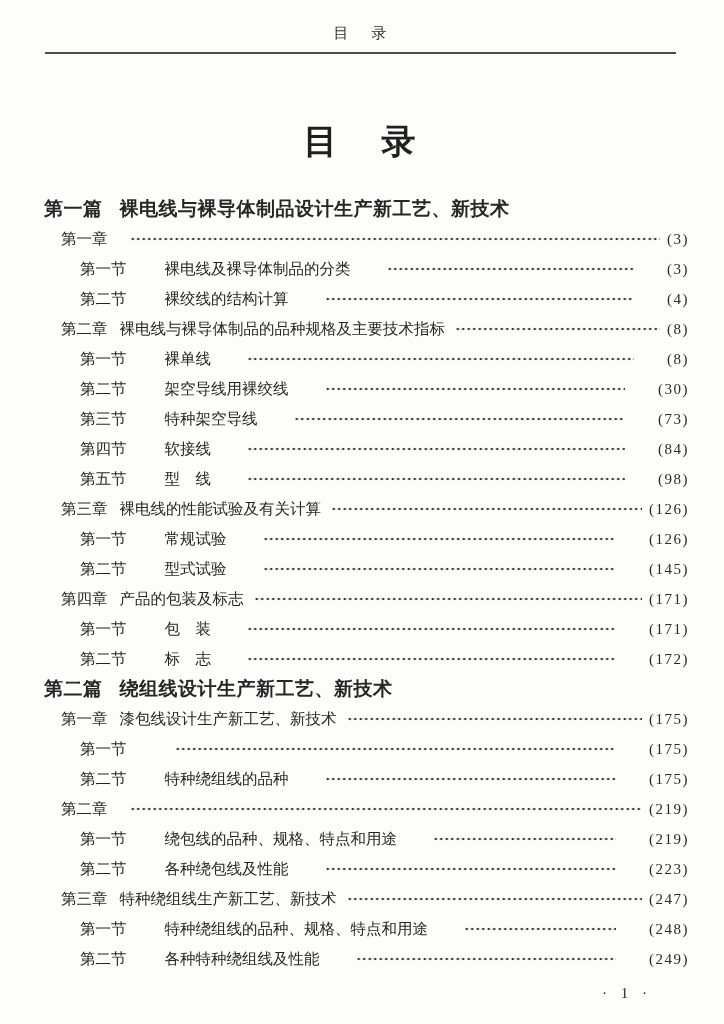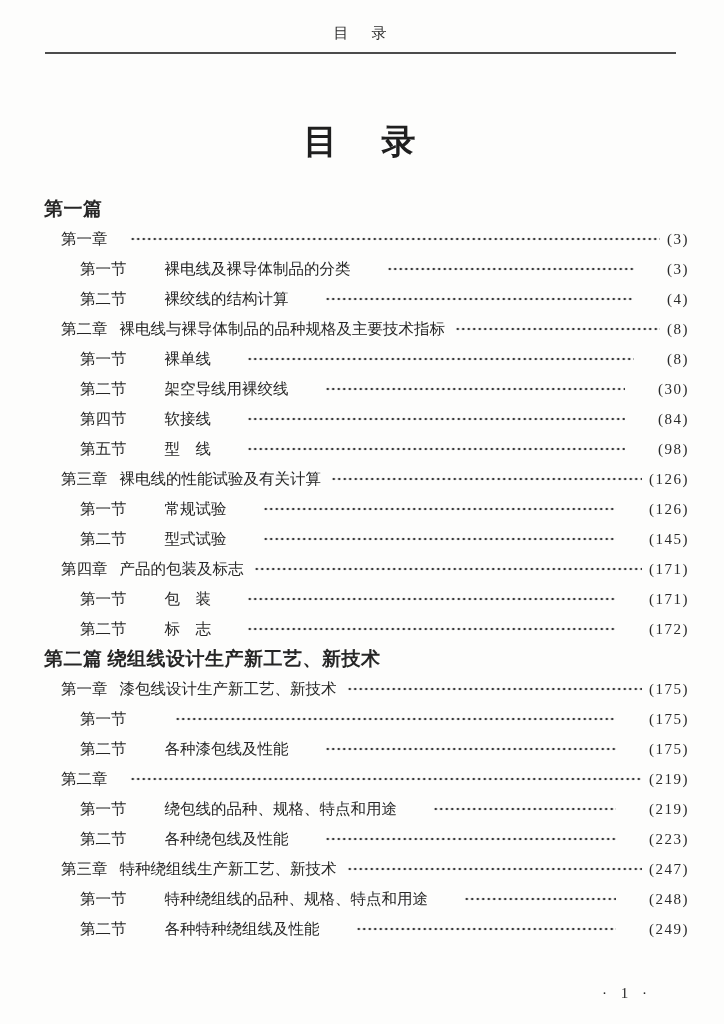--- a/index.html
+++ b/index.html
@@ -61,21 +61,21 @@
     white-space: pre;
   }
   .toc-row.level-part {
     font-size: 19px;
     font-weight: 600;
     letter-spacing: 0.5px;
   }
   .toc-row.level-chapter { padding-left: 17px; }
   .toc-row.level-section { padding-left: 36px; gap: 26px; }
   .entry-label { margin-right: 12px; }
-  .level-part .entry-label { margin-right: 5px; text-align: center; }
+  .level-part .entry-label { margin-right: 17px; text-align: center; }
   .dots {
     flex: 1;
     align-self: center;
     height: 16px;
     margin-left: 10px;
     margin-right: 7px;
     background-image: radial-gradient(circle, #3a3a3a 1.1px, transparent 1.6px);
     background-size: 5.5px 16px;
     background-repeat: repeat-x;
     background-position: left center;
@@ -97,20 +97,21 @@
 </head>
 <body>
 
 <div class="page">
   <div class="running-header">目　录</div>
   <div class="header-rule"></div>
   <h1 class="doc-title">目　录</h1>
   <div class="toc">
       <div class="toc-row level-part">
     <span class="entry-label">第一篇</span>
+    <span class="entry-title">裸电线与裸导体制品设计生产新工艺、新技术</span>
     
     
   </div>
       <div class="toc-row level-chapter">
     <span class="entry-label">第一章</span>
     <span class="dots"></span>
     <span class="page-num">(3)</span>
   </div>
       <div class="toc-row level-section">
     <span class="entry-label">第一节</span>
@@ -134,20 +135,26 @@
     <span class="entry-label">第一节</span>
     <span class="entry-title">裸单线</span>
     <span class="dots"></span>
     <span class="page-num">(8)</span>
   </div>
       <div class="toc-row level-section">
     <span class="entry-label">第二节</span>
     <span class="entry-title">架空导线用裸绞线</span>
     <span class="dots"></span>
     <span class="page-num">(30)</span>
+  </div>
+      <div class="toc-row level-section">
+    <span class="entry-label">第三节</span>
+    <span class="entry-title">特种架空导线</span>
+    <span class="dots"></span>
+    <span class="page-num">(73)</span>
   </div>
       <div class="toc-row level-section">
     <span class="entry-label">第四节</span>
     <span class="entry-title">软接线</span>
     <span class="dots"></span>
     <span class="page-num">(84)</span>
   </div>
       <div class="toc-row level-section">
     <span class="entry-label">第五节</span>
     <span class="entry-title">型　线</span>
@@ -202,21 +209,21 @@
     <span class="dots"></span>
     <span class="page-num">(175)</span>
   </div>
       <div class="toc-row level-section">
     <span class="entry-label">第一节</span>
     <span class="dots"></span>
     <span class="page-num">(175)</span>
   </div>
       <div class="toc-row level-section">
     <span class="entry-label">第二节</span>
-    <span class="entry-title">各种漆包线及性能</span>
+    <span class="entry-title">特种绕组线的品种</span>
     <span class="dots"></span>
     <span class="page-num">(175)</span>
   </div>
       <div class="toc-row level-chapter">
     <span class="entry-label">第二章</span>
     <span class="dots"></span>
     <span class="page-num">(219)</span>
   </div>
       <div class="toc-row level-section">
     <span class="entry-label">第一节</span>

